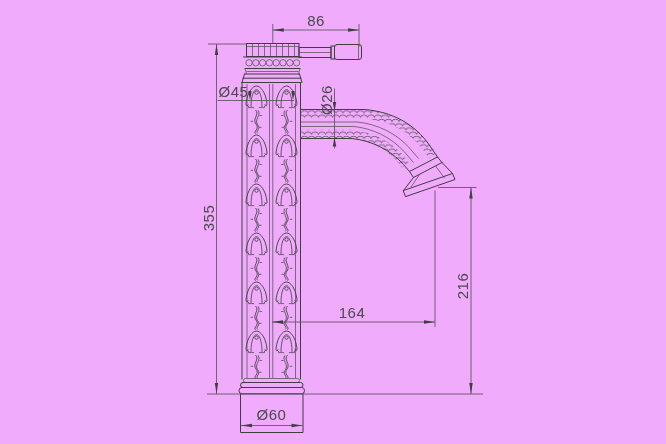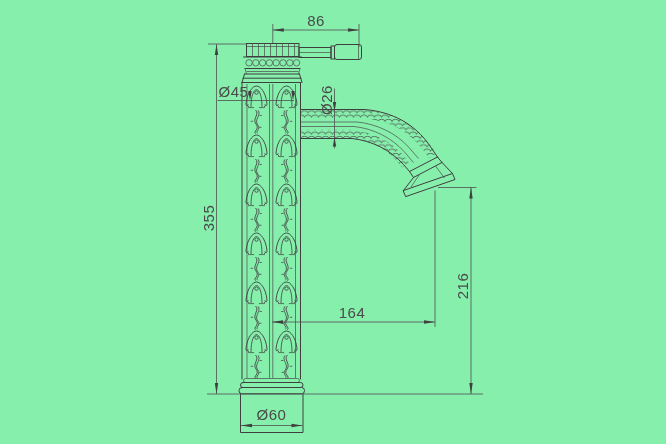--- a/index.html
+++ b/index.html
@@ -1,19 +1,19 @@
 <!DOCTYPE html>
 <html><head>
 <meta charset="utf-8">
 <style>
   html,body{margin:0;padding:0;background:#ffffff;}
   .canvas{
     position:relative;
     width:666px;height:444px;
-    background:#86efac;
+    background:#f0abfc;
     overflow:hidden;
     font-family:"Liberation Sans", sans-serif;
   }
   svg{position:absolute;left:0;top:0;}
   .outline{stroke:#3f3f3f;stroke-width:1;fill:none;stroke-linecap:round;}
   .thin{stroke:#4a4a4a;stroke-width:0.7;fill:none;}
   .dim{stroke:#4f4f4f;stroke-width:0.8;fill:none;}
   .arrow{fill:#3f3f3f;stroke:none;}
   .dimtext{
     font-family:"Liberation Sans", sans-serif;

